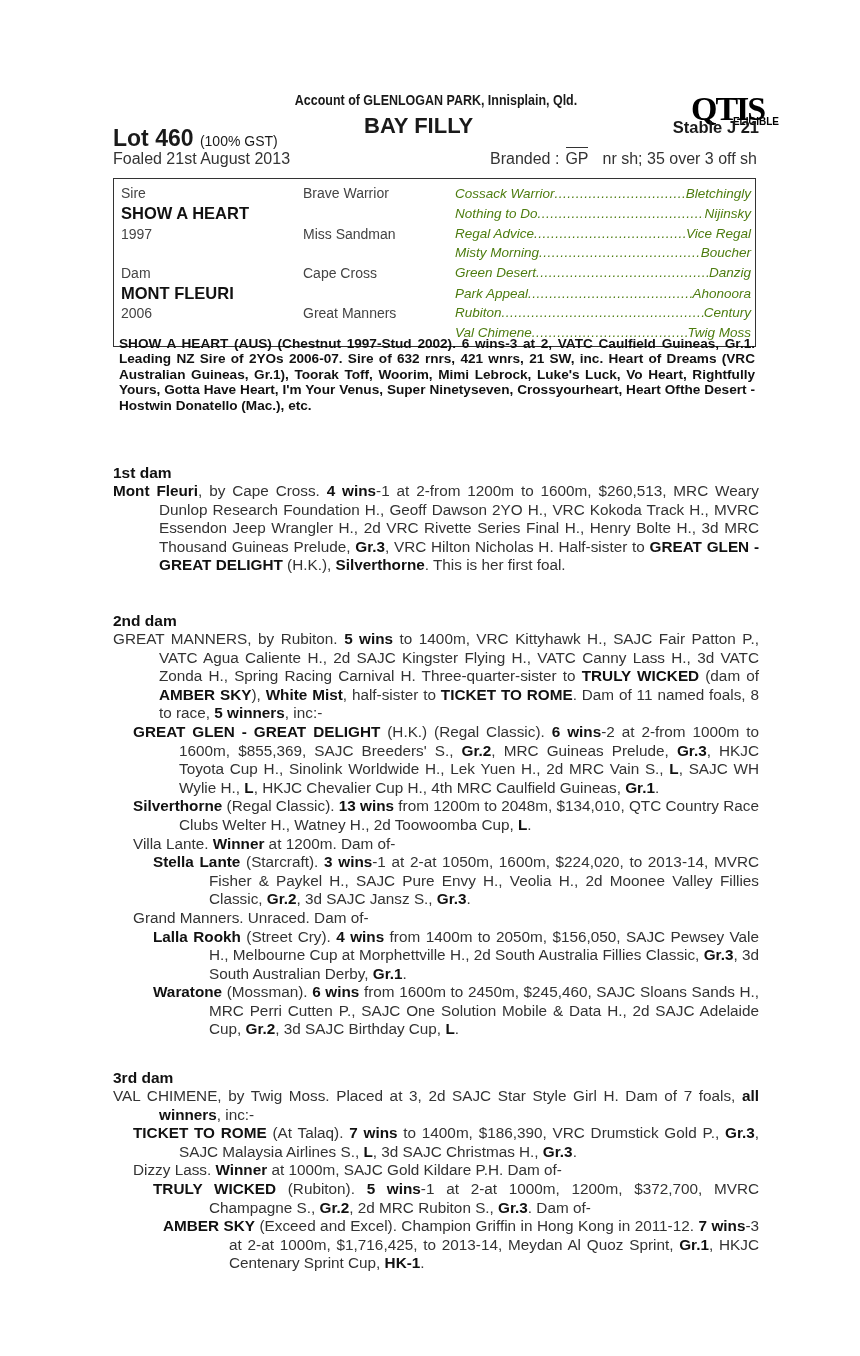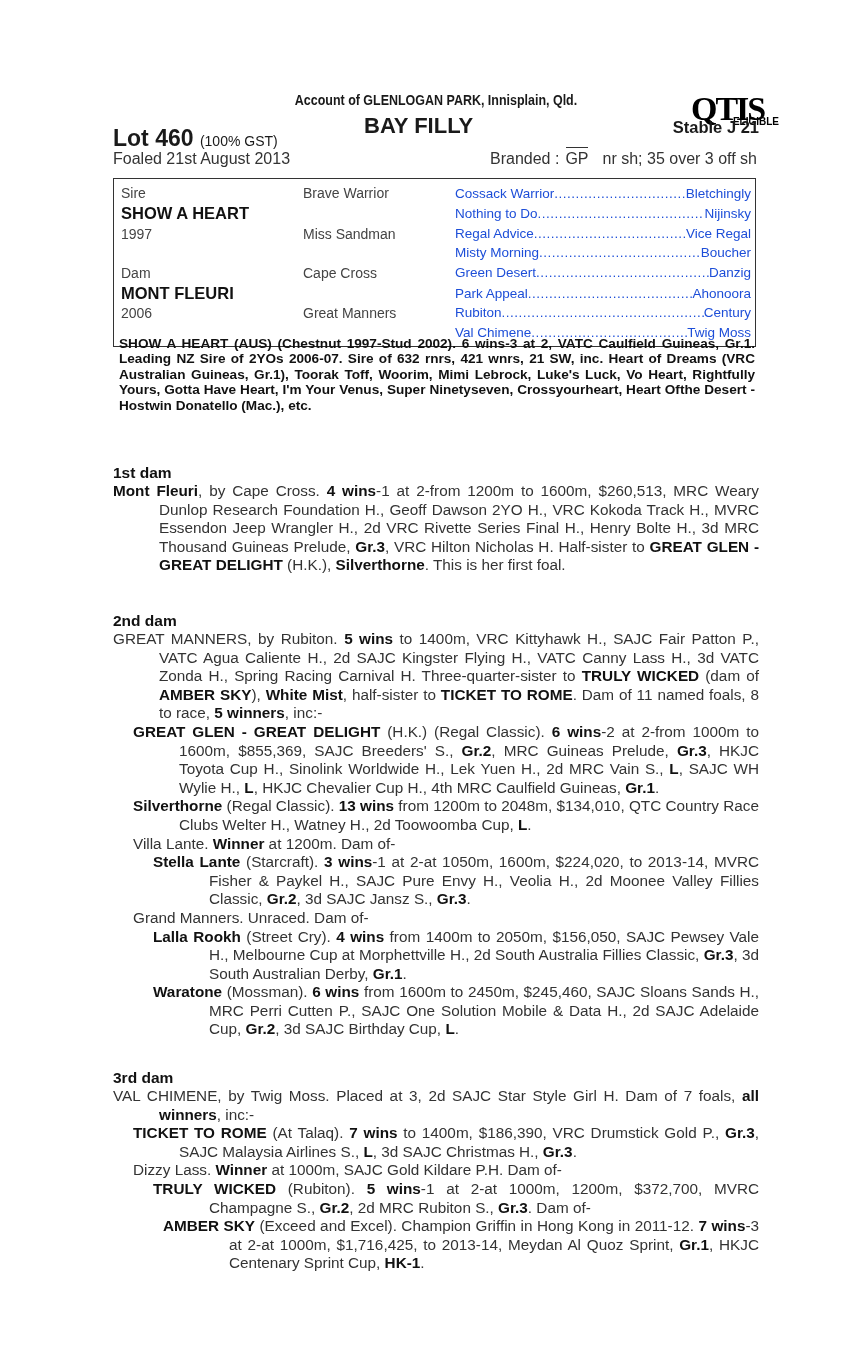--- a/index.html
+++ b/index.html
@@ -24,21 +24,21 @@
   .foalrow { position:absolute; left:0; top:150px; width:646px; font-size:16px; color:#333; }
   .foaled { position:absolute; left:0; top:0;text-align:center; }
   .brand { position:absolute; right:2px; top:0; white-space:nowrap; }
   .brandmark { display:inline-block; position:relative; margin:0 14px 0 6px; font-size:16px; }
   .brandmark:before { content:""; position:absolute; left:1px; right:1px; top:-3px; border-top:1.5px solid #333; }
 
   .ped { position:absolute; left:0; top:178px; width:643px; height:169px;
          border:1.5px solid #333; box-sizing:border-box; font-size:14px; color:#444; }
   .ped .c { position:absolute; white-space:nowrap; }
   .ped .big { font-weight:bold; font-size:16.5px; color:#111; }
-  .gp { position:absolute; left:341px; width:296px; display:flex; font-size:13.5px; color:#1d4ed8; }
+  .gp { position:absolute; left:341px; width:296px; display:flex; font-size:13.5px; color:#4d7c0f;font-style:italic; }
   .gp .n { white-space:nowrap; }
   .gp .d { flex:1; overflow:hidden; white-space:nowrap; }
   .gp .d:after { content:"..........................................................................................."; letter-spacing:0.5px; }
   .gp .s { white-space:nowrap; }
 
   .sirebio { position:absolute; left:6px; top:336px; width:636px; font-weight:bold;
              font-size:13.6px; line-height:15.4px; text-align:justify; color:#111; }
 
   .sec { position:absolute; left:0; width:646px; font-size:15.3px; line-height:18.6px; color:#333; }
   .sec h3 { margin:0; font-size:15.5px; font-weight:bold; color:#111; line-height:18px; }

